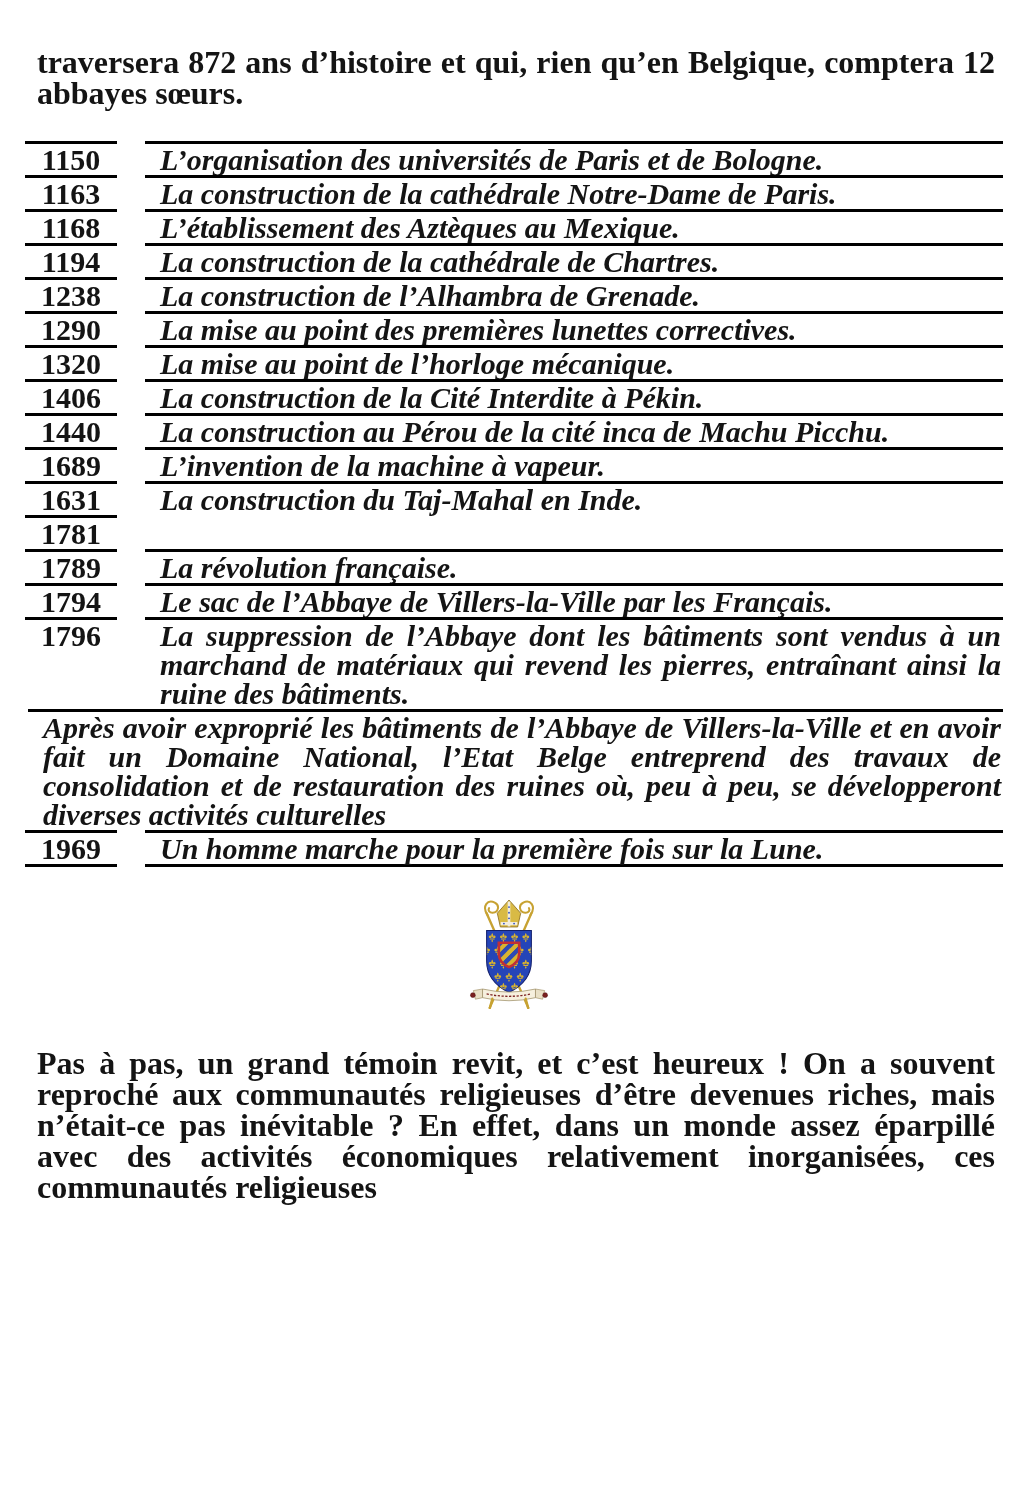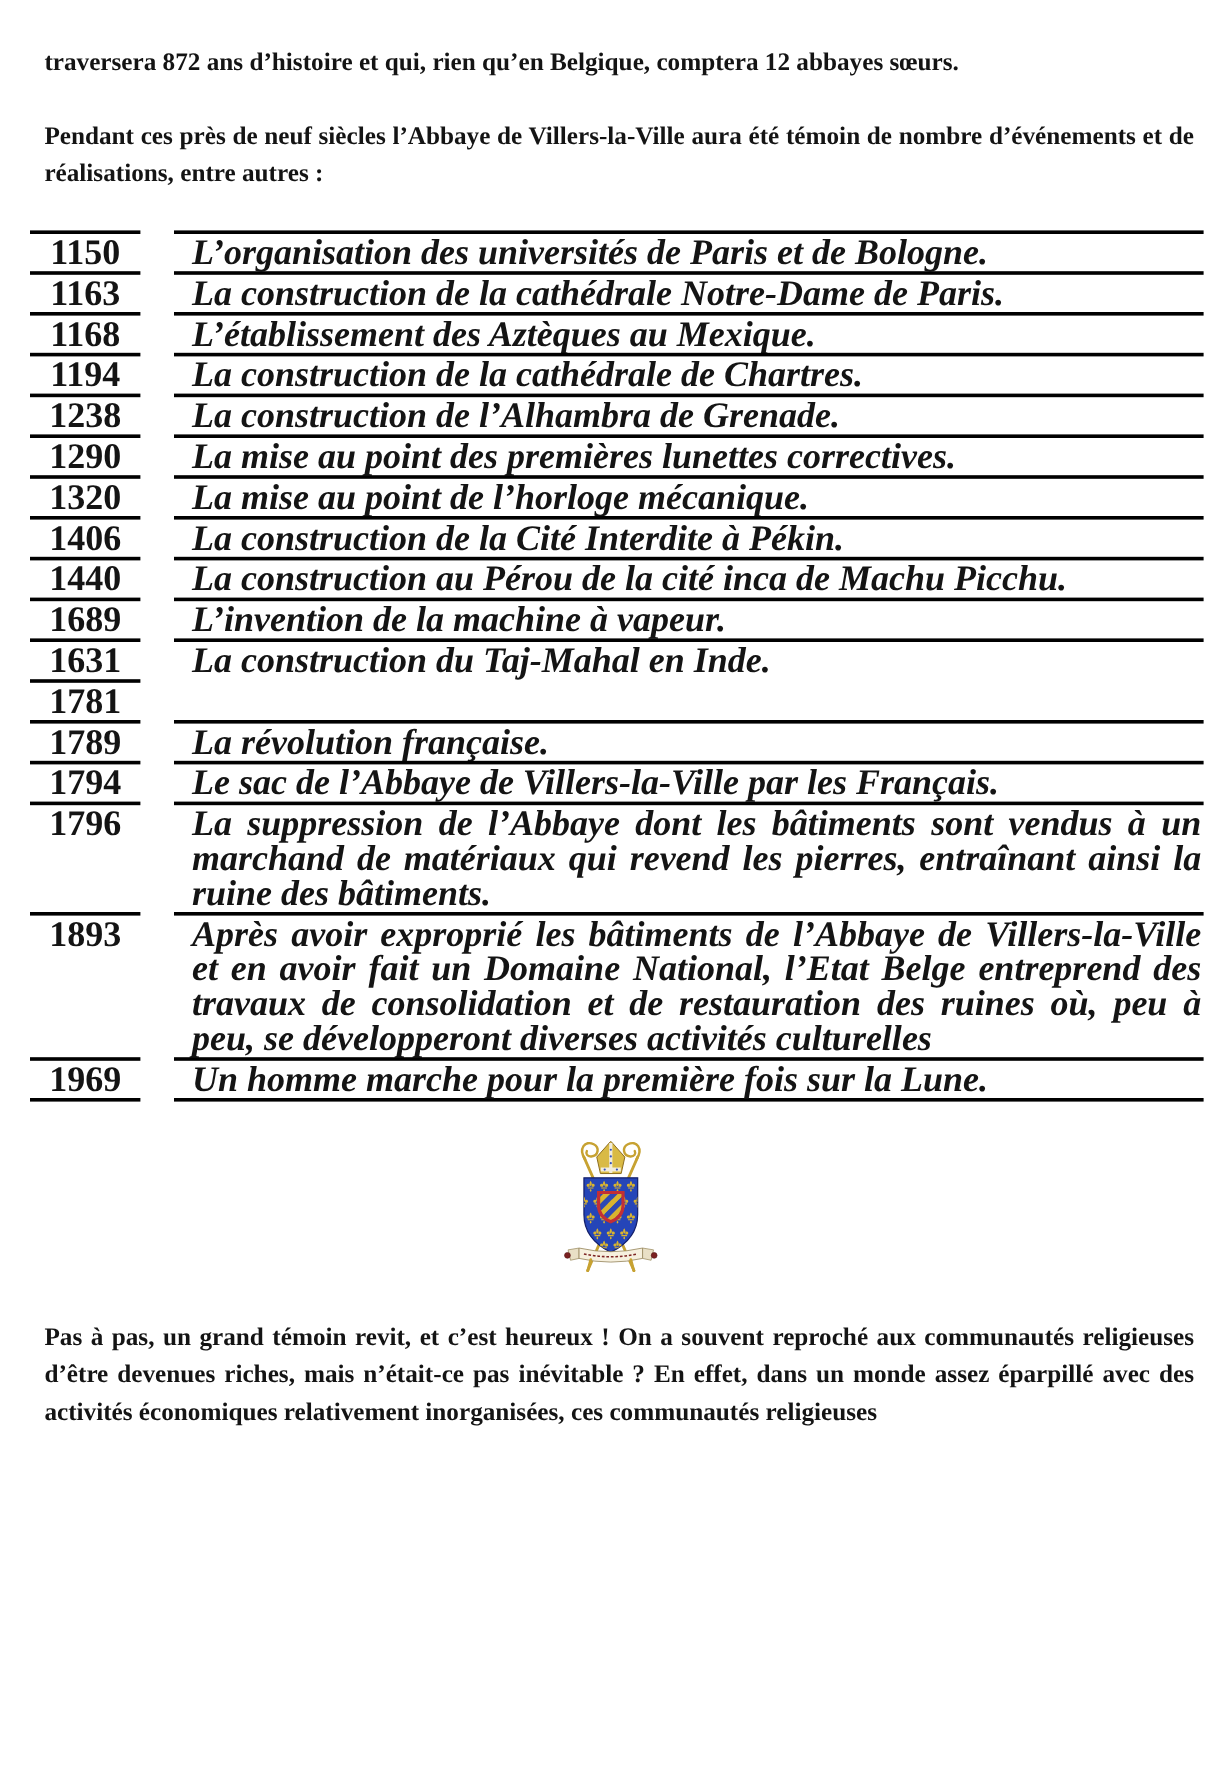--- a/index.html
+++ b/index.html
@@ -17,21 +17,21 @@
     color: var(--text);
     font-family: "Liberation Serif", "DejaVu Serif", serif;
     font-weight: 700;
   }
   .page { position: relative; width: 1018px; height: 1489px; }
 
   .para {
     margin-left: 37px;
     margin-right: 23px;
     text-align: justify;
-    font-size: 21px;
+    font-size: 32px;
     line-height: 31px;
   }
   .para-opening { padding-top: 15px; }
   .para-intro   { margin-top: 31px; }
 
   
   .timeline {
     margin-top: 32px;
     font-size: 30px;
     line-height: 29px;
@@ -66,21 +66,20 @@
 
   .para-closing { margin-top: 32px; }
 </style>
 </head>
 <body>
 
 <div class="page">
 
   <p class="para para-opening">traversera 872 ans d’histoire et qui, rien qu’en Belgique, comptera 12 abbayes sœurs.</p>
 
-  <p class="para para-intro">Pendant ces près de neuf siècles l’Abbaye de Villers-la-Ville aura été témoin de nombre d’événements et de réalisations, entre autres :</p>
 
   <div class="timeline">
     <div class="trow">
       <div class="ycell">1150</div>
       <div class="tcell">L’organisation des universités de Paris et de Bologne.</div>
     </div>
 
     <div class="trow">
       <div class="ycell">1163</div>
       <div class="tcell">La construction de la cathédrale Notre-Dame de Paris.</div>
@@ -146,21 +145,20 @@
       <div class="tcell">Le sac de l’Abbaye de Villers-la-Ville par les Français.</div>
     </div>
 
     <div class="trow">
       <div class="ycell">1796</div>
       <div class="tcell">La suppression de l’Abbaye dont les bâtiments sont vendus à un marchand de matériaux qui revend les pierres, entraînant ainsi la ruine des bâtiments.</div>
     </div>
 
 
     <div class="trow">
-      <div class="ycell">1893</div>
       <div class="tcell">Après avoir exproprié les bâtiments de l’Abbaye de Villers-la-Ville et en avoir fait un Domaine National, l’Etat Belge entreprend des travaux de consolidation et de restauration des ruines où, peu à peu, se développeront diverses activités culturelles</div>
     </div>
 
     <div class="trow">
       <div class="ycell">1969</div>
       <div class="tcell">Un homme marche pour la première fois sur la Lune.</div>
     </div>
 
   </div>
 

